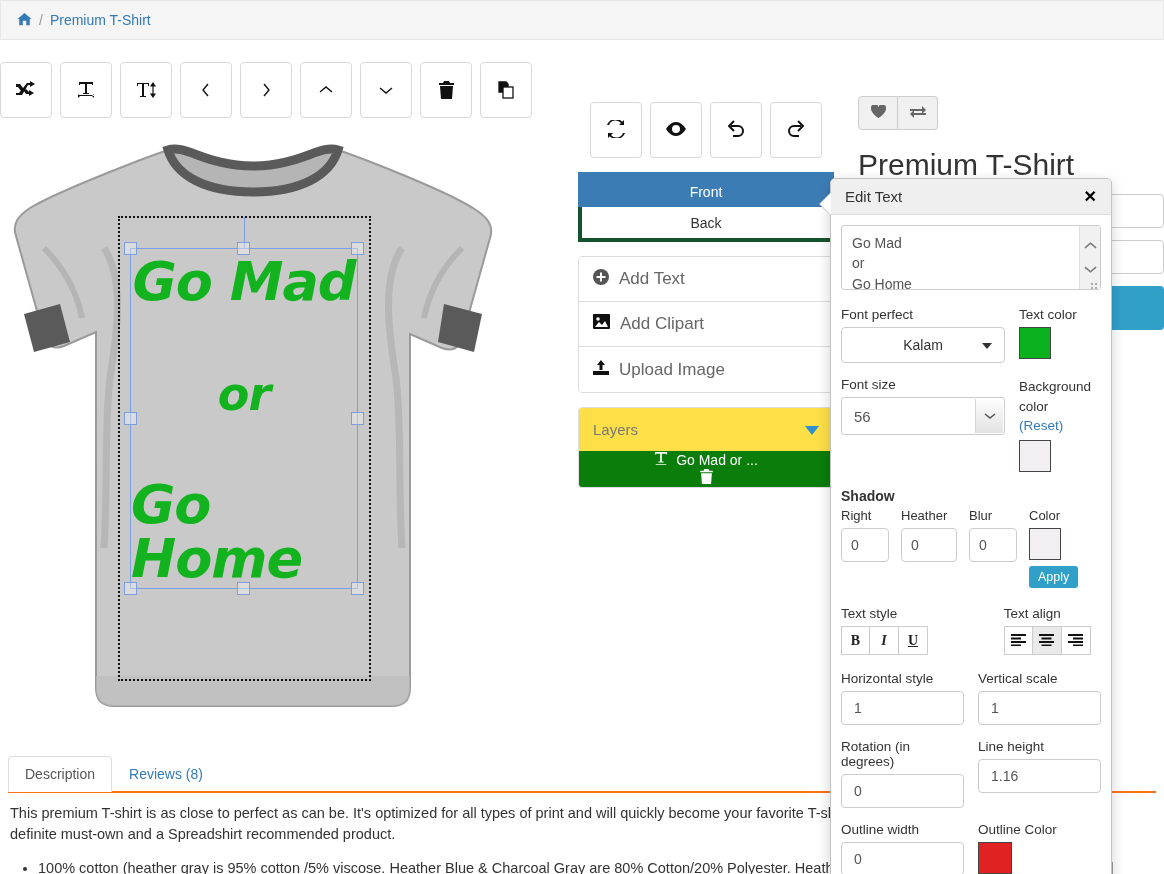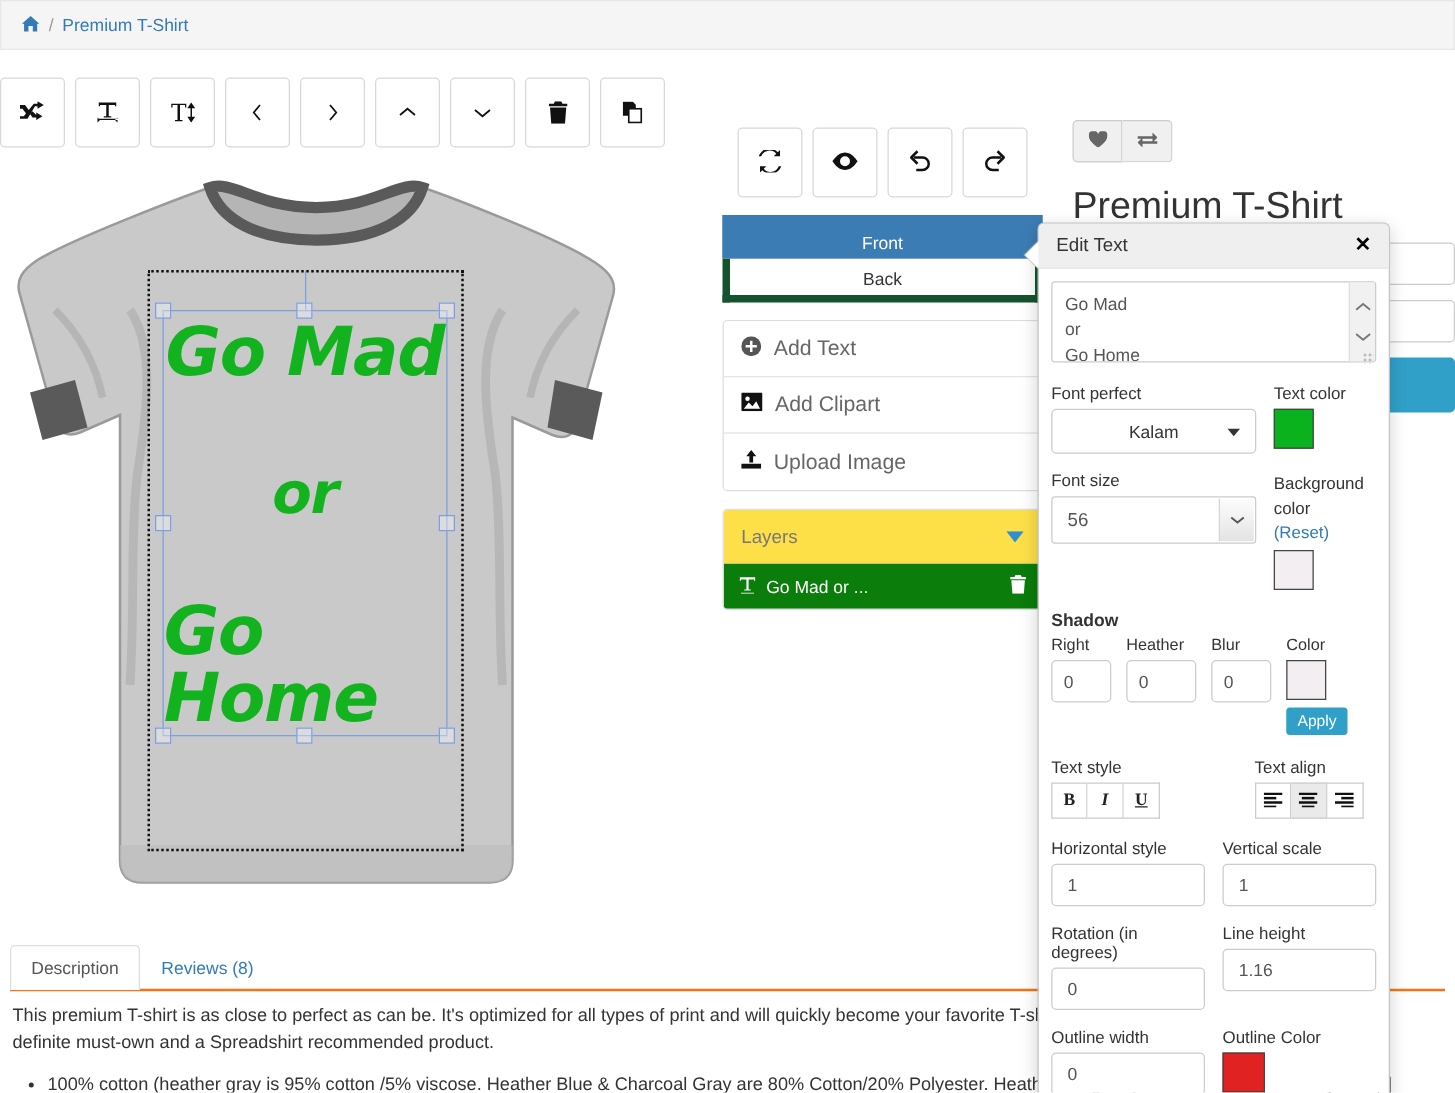--- a/index.html
+++ b/index.html
@@ -85,41 +85,41 @@
 
   
   .mid-col{ position:absolute; left:578px; top:62px; width:256px; }
   .mid-tools{ display:flex; gap:8px; justify-content:center; margin-bottom:14px; }
   .mid-tool{
     width:52px; height:56px; border:1px solid #d8d8d8; border-radius:4px;
     background:#fff; display:flex; align-items:center; justify-content:center; cursor:pointer;
   }
   .side-btn{
     width:100%; height:35px; line-height:33px; text-align:center;
-    border:6px solid #14532d; background:#fff; font-size:14px; color:#333;
+    border:4px solid #14532d; background:#fff; font-size:14px; color:#333;
     cursor:pointer;
   }
   .side-btn.active{ background:#3c7cb5; border-color:#3c7cb5; color:#fff; }
   .side-btn + .side-btn{ border-top:none; }
 
   .action-list{ margin-top:14px; border:1px solid #ddd; border-radius:4px; overflow:hidden; }
   .action-item{
     height:45px; display:flex; align-items:center; gap:10px; padding:0 14px;
     border-bottom:1px solid #ddd; background:#fff; font-size:17px; color:#666; cursor:pointer;
   }
   .action-item:last-child{ border-bottom:none; }
 
   .layers-box{ margin-top:14px; border:1px solid #ddd; border-radius:4px; overflow:hidden; }
   .layers-head{
     height:43px; display:flex; align-items:center; justify-content:space-between;
     padding:0 14px; font-size:15px; color:#777; background:#fde047; cursor:pointer;
   }
   .layer-row{
     height:36px; background:#0a7d0a; color:#fff; display:flex; align-items:center;
-    justify-content:space-between; padding:0 12px; font-size:14px; cursor:pointer;
+    justify-content:space-between; padding:0 12px; font-size:14px; cursor:pointer;flex-direction:column;
   }
   .layer-left{ display:flex; align-items:center; gap:8px; }
 
   
   .right-col{ position:absolute; left:858px; top:56px; width:306px; }
   .fav-group{ display:flex; }
   .fav-btn{
     width:40px; height:34px; border:1px solid #ccc; background:#f0f0f0;
     display:flex; align-items:center; justify-content:center; cursor:pointer; color:#666;
   }

